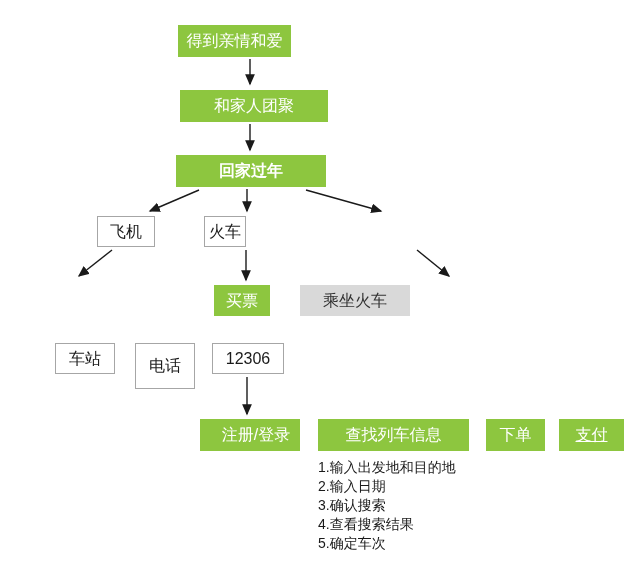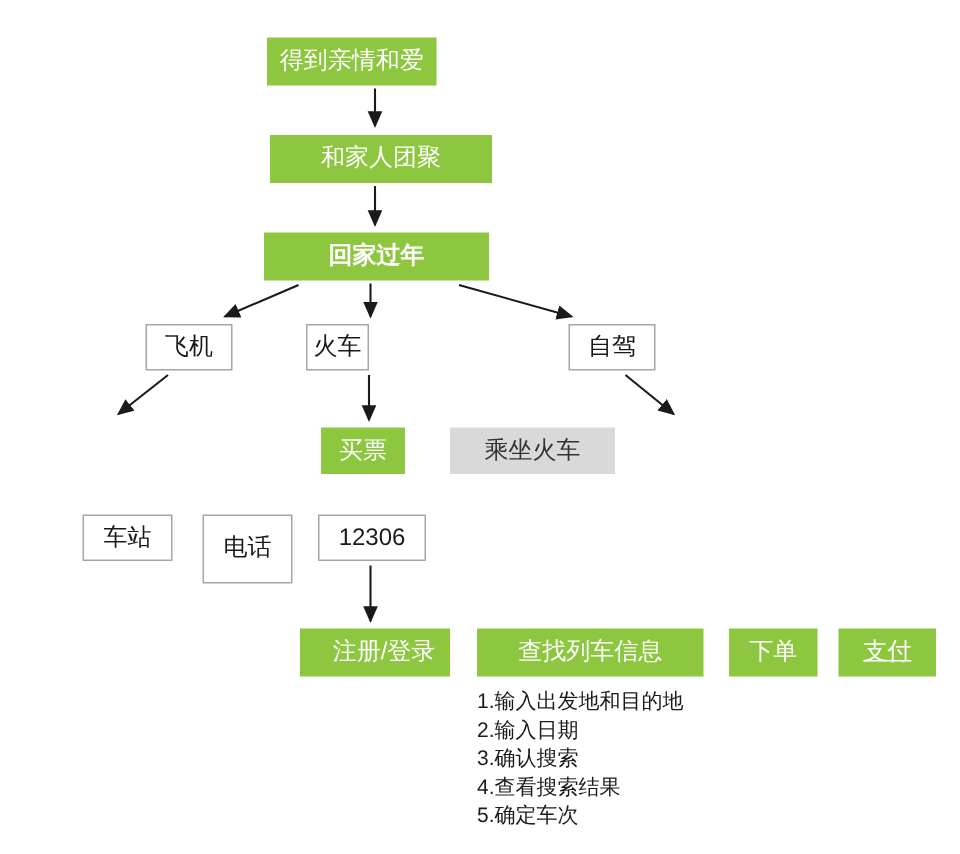--- a/index.html
+++ b/index.html
@@ -85,21 +85,20 @@
   <div class="node green" style="left:178px; top:25px;  width:113px; height:32px;">得到亲情和爱</div>
 
   <div class="node green" style="left:180px; top:90px;  width:148px; height:32px;">和家人团聚</div>
 
   <div class="node green" style="left:176px; top:155px; width:150px; height:32px;font-weight:bold;">回家过年</div>
 
   <div class="node plain" style="left:97px;  top:216px; width:58px; height:31px;">飞机</div>
 
   <div class="node plain" style="left:204px; top:216px; width:42px; height:31px;">火车</div>
 
-  <div class="node plain" style="left:379px; top:216px; width:58px; height:31px;">自驾</div>
 
   <div class="node green" style="left:214px; top:285px; width:56px; height:31px;">买票</div>
 
   <div class="node gray" style="left:300px; top:285px; width:110px; height:31px;">乘坐火车</div>
 
   <div class="node plain" style="left:55px;  top:343px; width:60px; height:31px;">车站</div>
 
   <div class="node plain" style="left:135px; top:343px; width:60px; height:46px;">电话</div>
 
   <div class="node plain" style="left:212px; top:343px; width:72px; height:31px;">12306</div>

